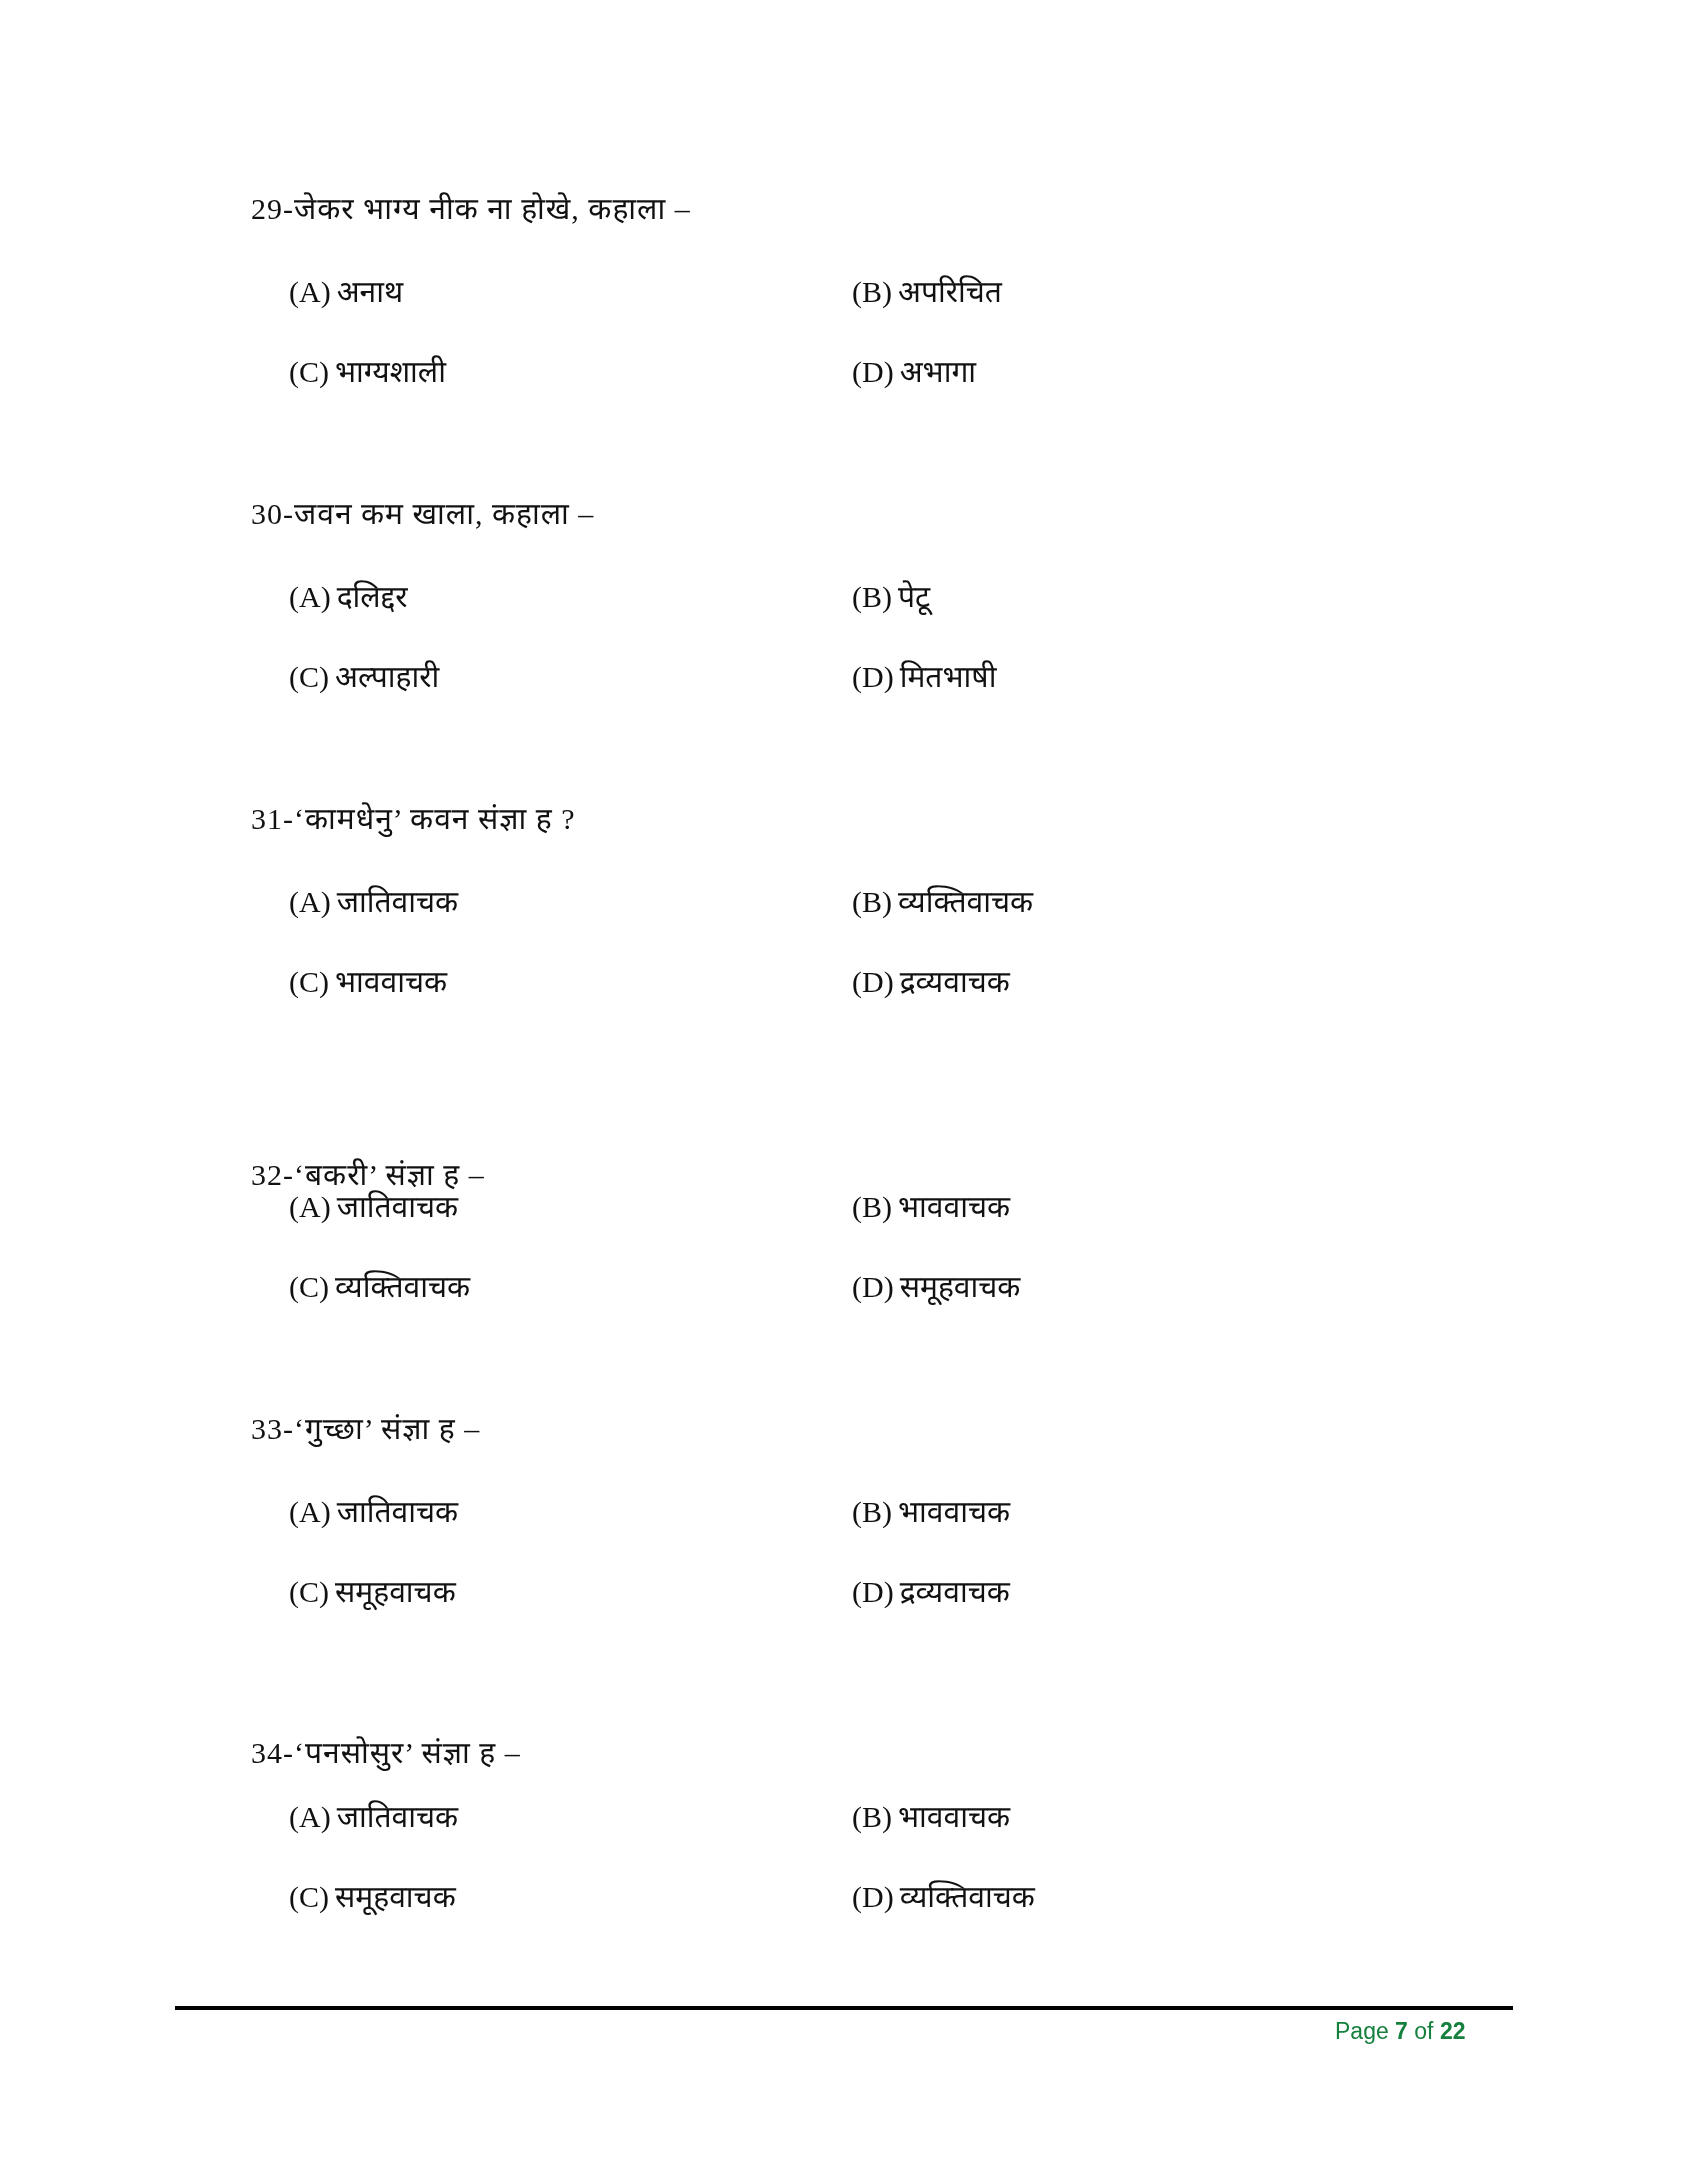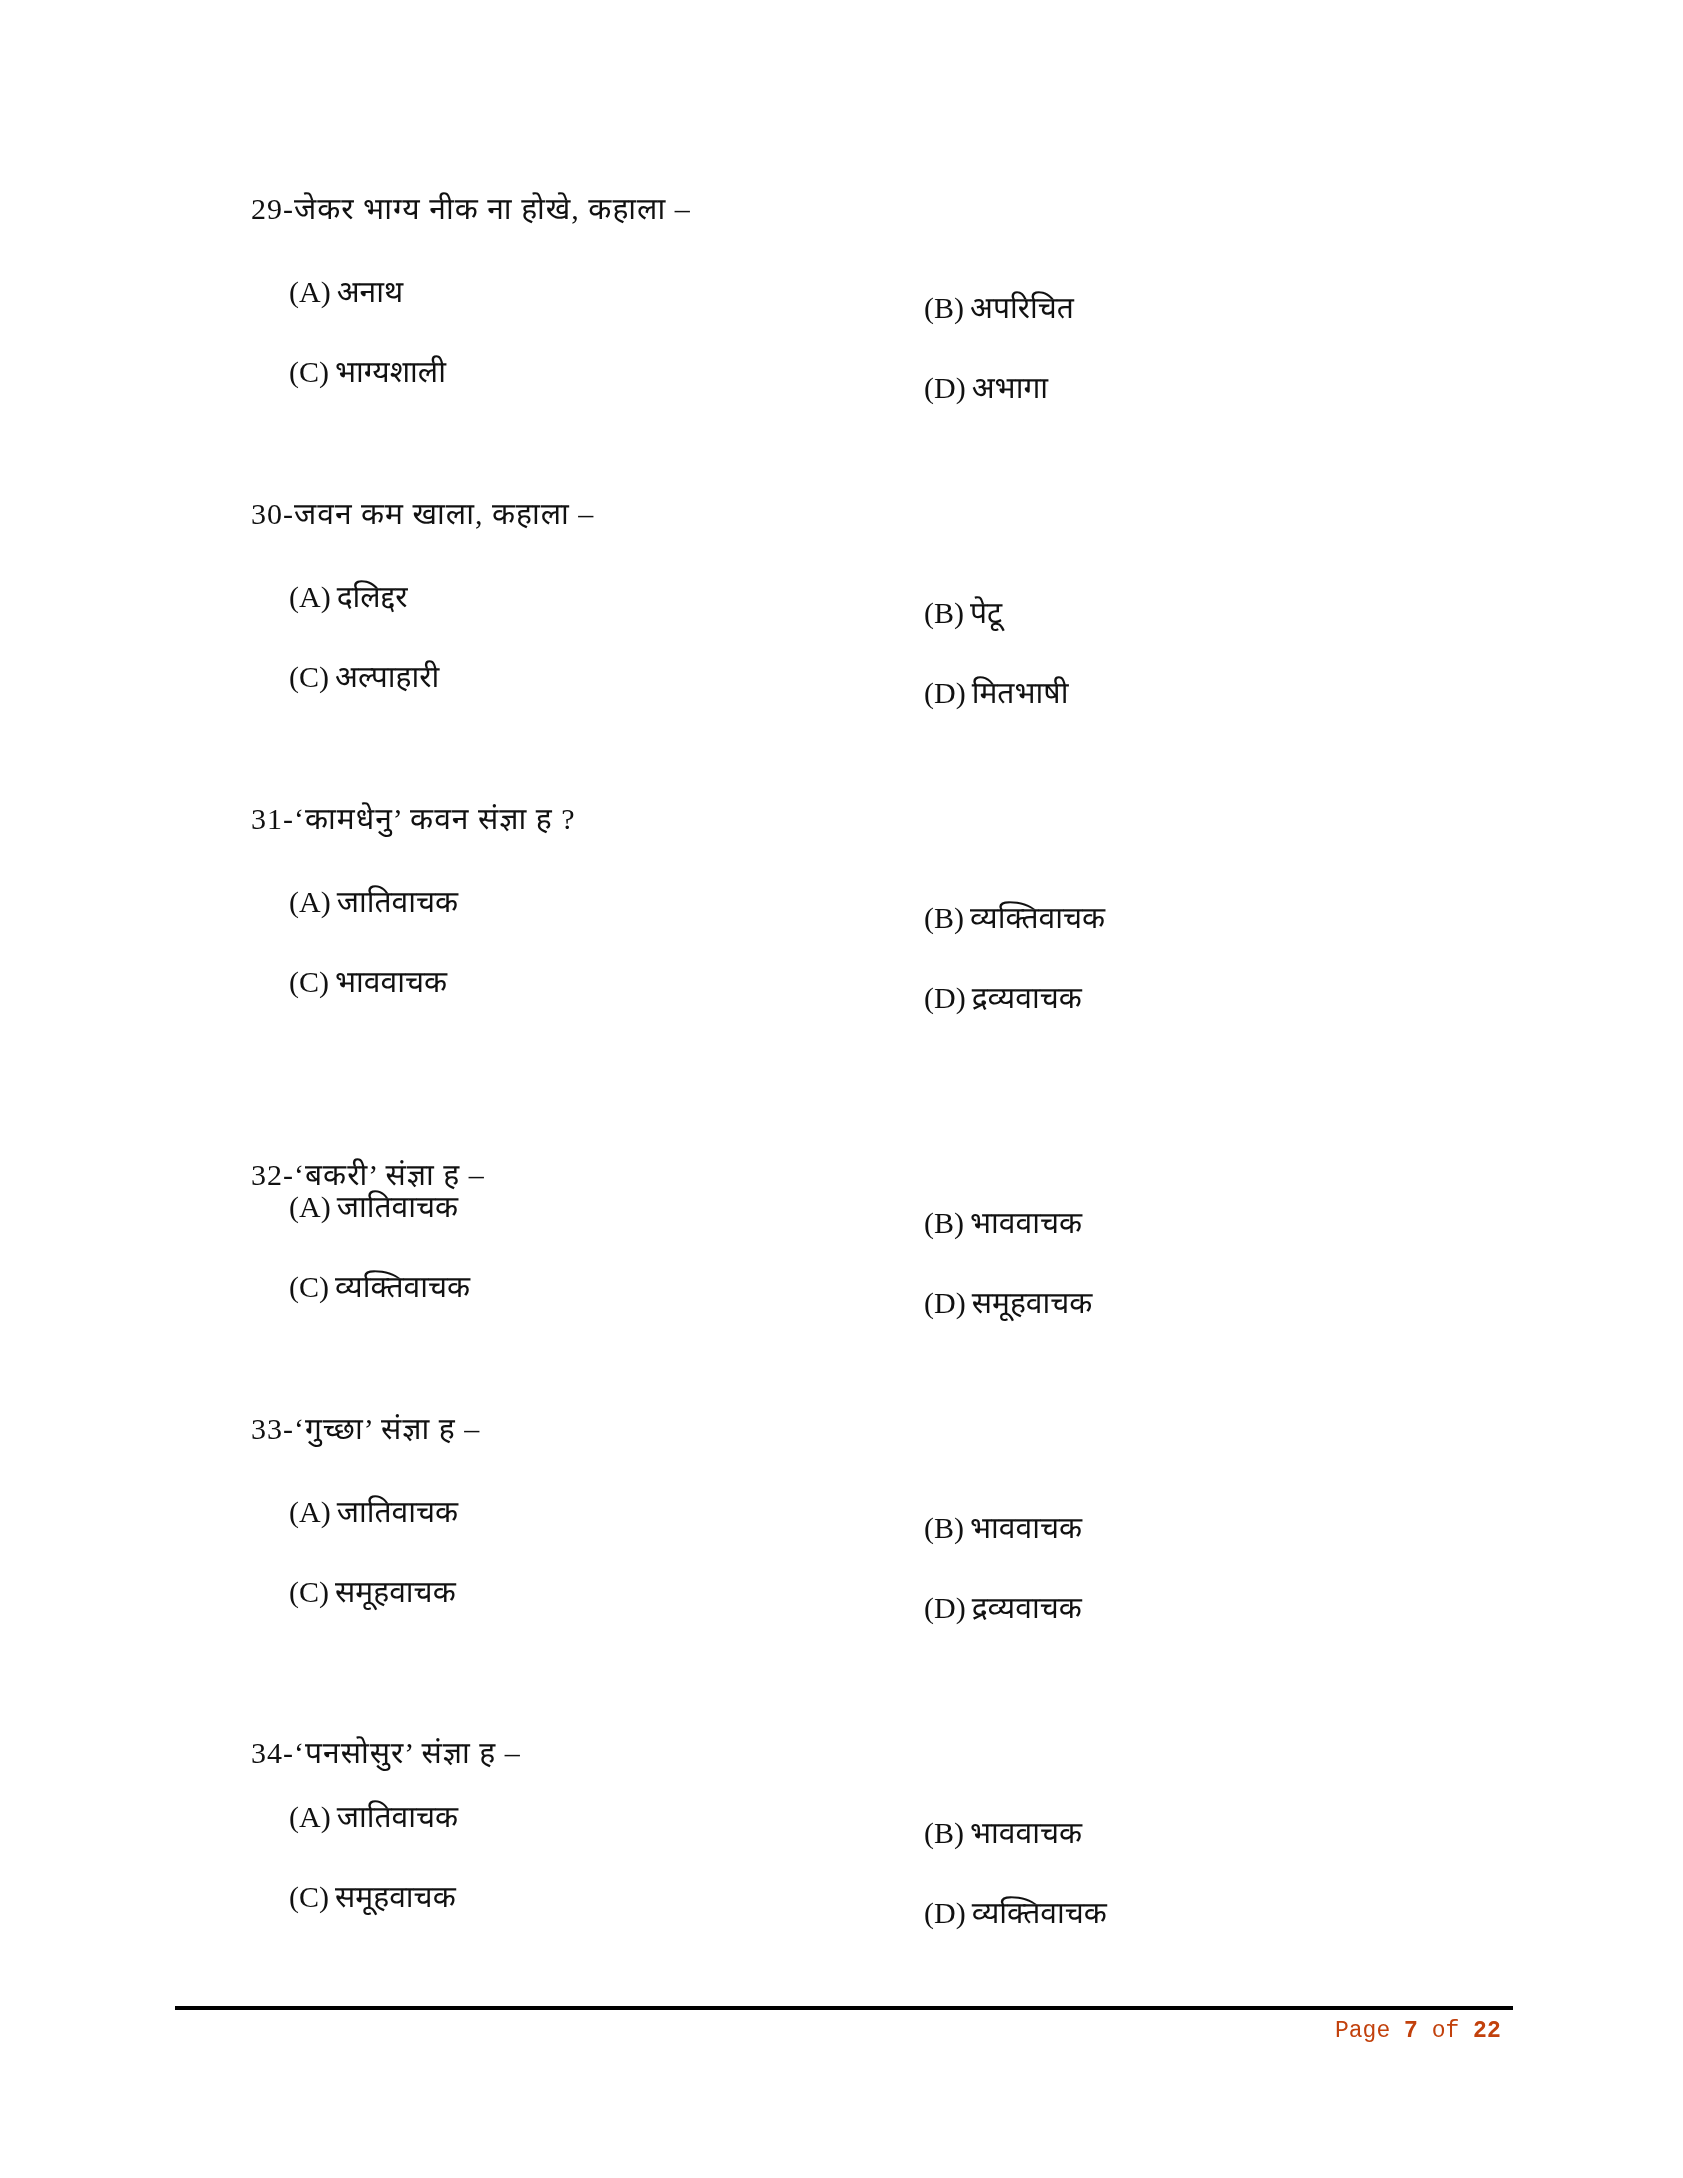--- a/index.html
+++ b/index.html
@@ -3,24 +3,24 @@
 <meta charset="utf-8">
 <style>
   html, body { margin: 0; padding: 0; background: #ffffff; }
   body { width: 1683px; height: 2178px; position: relative; overflow: hidden;
          font-family: "Liberation Serif", "DejaVu Serif", serif; color: #111; }
   .page { position: absolute; left: 0; top: 0; width: 1462px; height: 2178px; background: #fff; }
   .q { position: absolute; left: 251px; font-size: 30px; line-height: 30px; white-space: nowrap; letter-spacing: 1px; }
   .opt { position: absolute; font-size: 30px; line-height: 30px; white-space: nowrap; }
   .opt .lbl { margin-right: 6px; }
   .col-a { left: 289px; }
-  .col-b { left: 924px; margin-top: 16px; }
+  .col-b { left: 852px; }
   .rule { position: absolute; left: 175px; top: 2006px; width: 1338px; height: 4px; background: #000; }
-  .footer { position: absolute; left: 1335px; top: 2018px; font-family: Liberation Mono, monospace;
-            font-size: 23px; line-height: 26px; color: #c2410c; white-space: nowrap; }
+  .footer { position: absolute; left: 1335px; top: 2018px; font-family: Liberation Sans, sans-serif;
+            font-size: 23px; line-height: 26px; color: #15803d; white-space: nowrap; }
   .footer b { font-weight: bold; }
 </style>
 </head>
 <body>
 
 <div class="page">
 
   <div class="q" style="top:194px;">29-जेकर भाग्य नीक ना होखे, कहाला –</div>
   <div class="opt col-a" style="top:277px;"><span class="lbl">(A)</span><span>अनाथ</span></div>
   <div class="opt col-b" style="top:277px;"><span class="lbl">(B)</span><span>अपरिचित</span></div>

